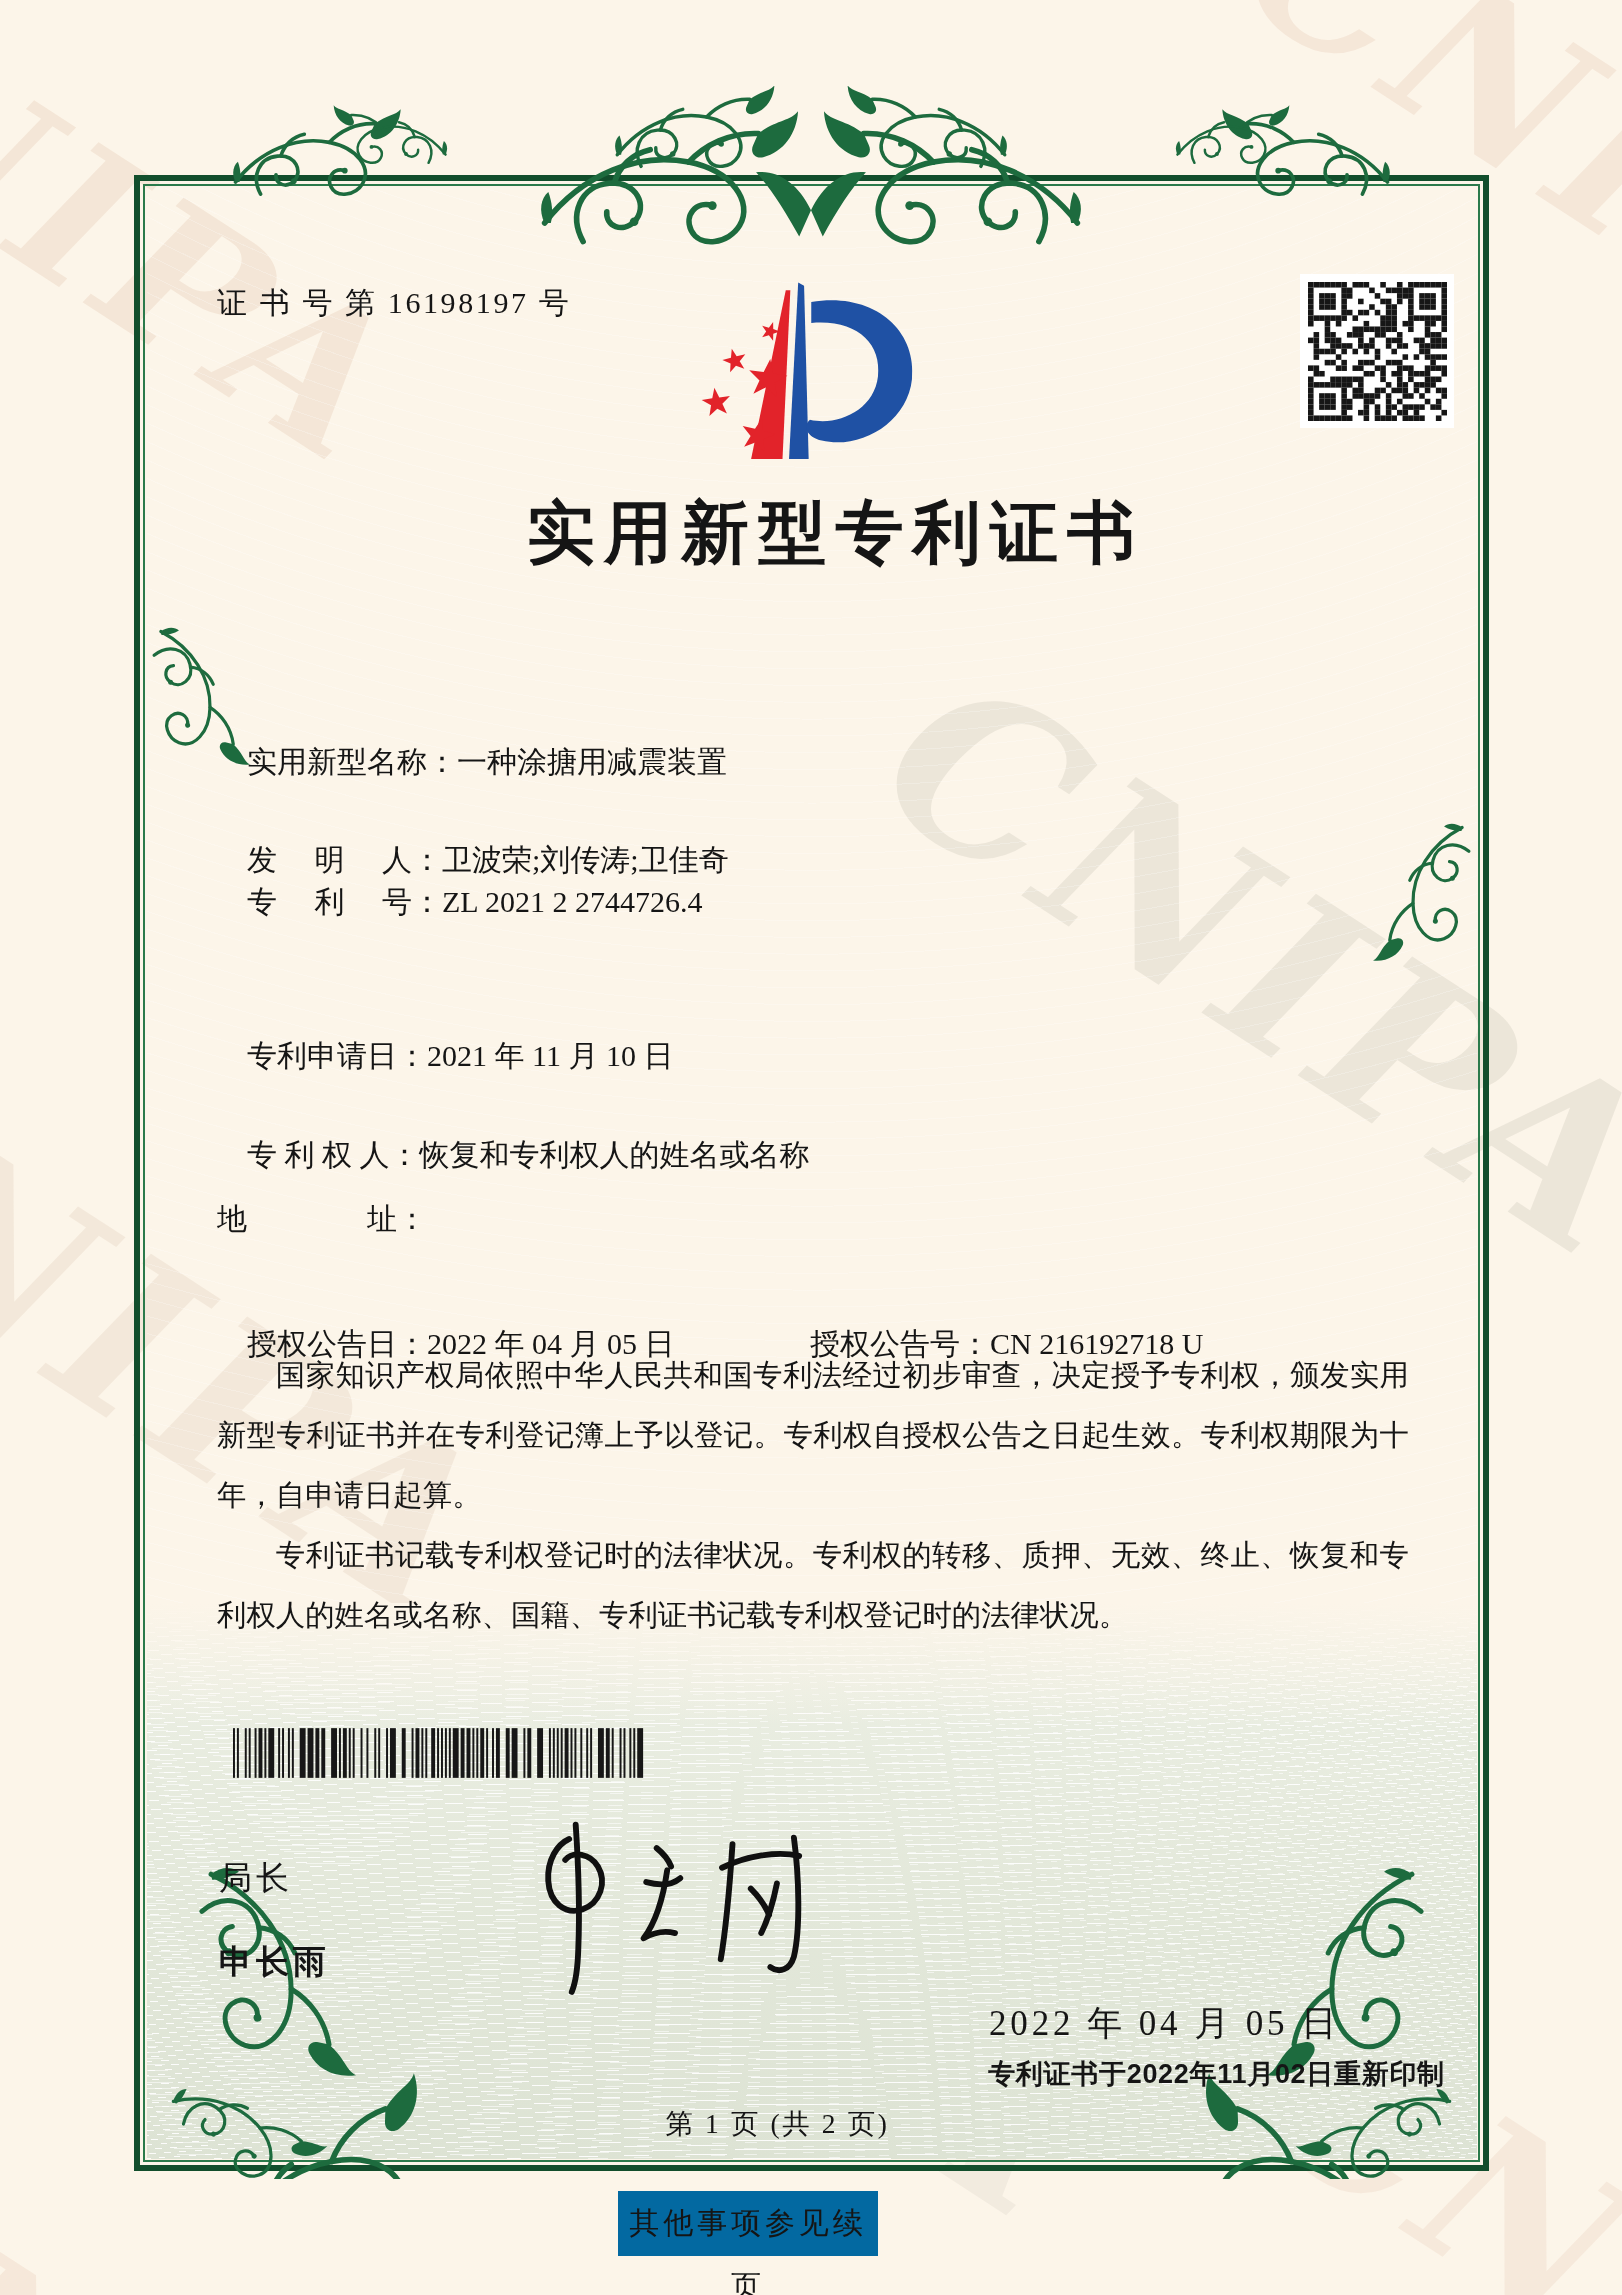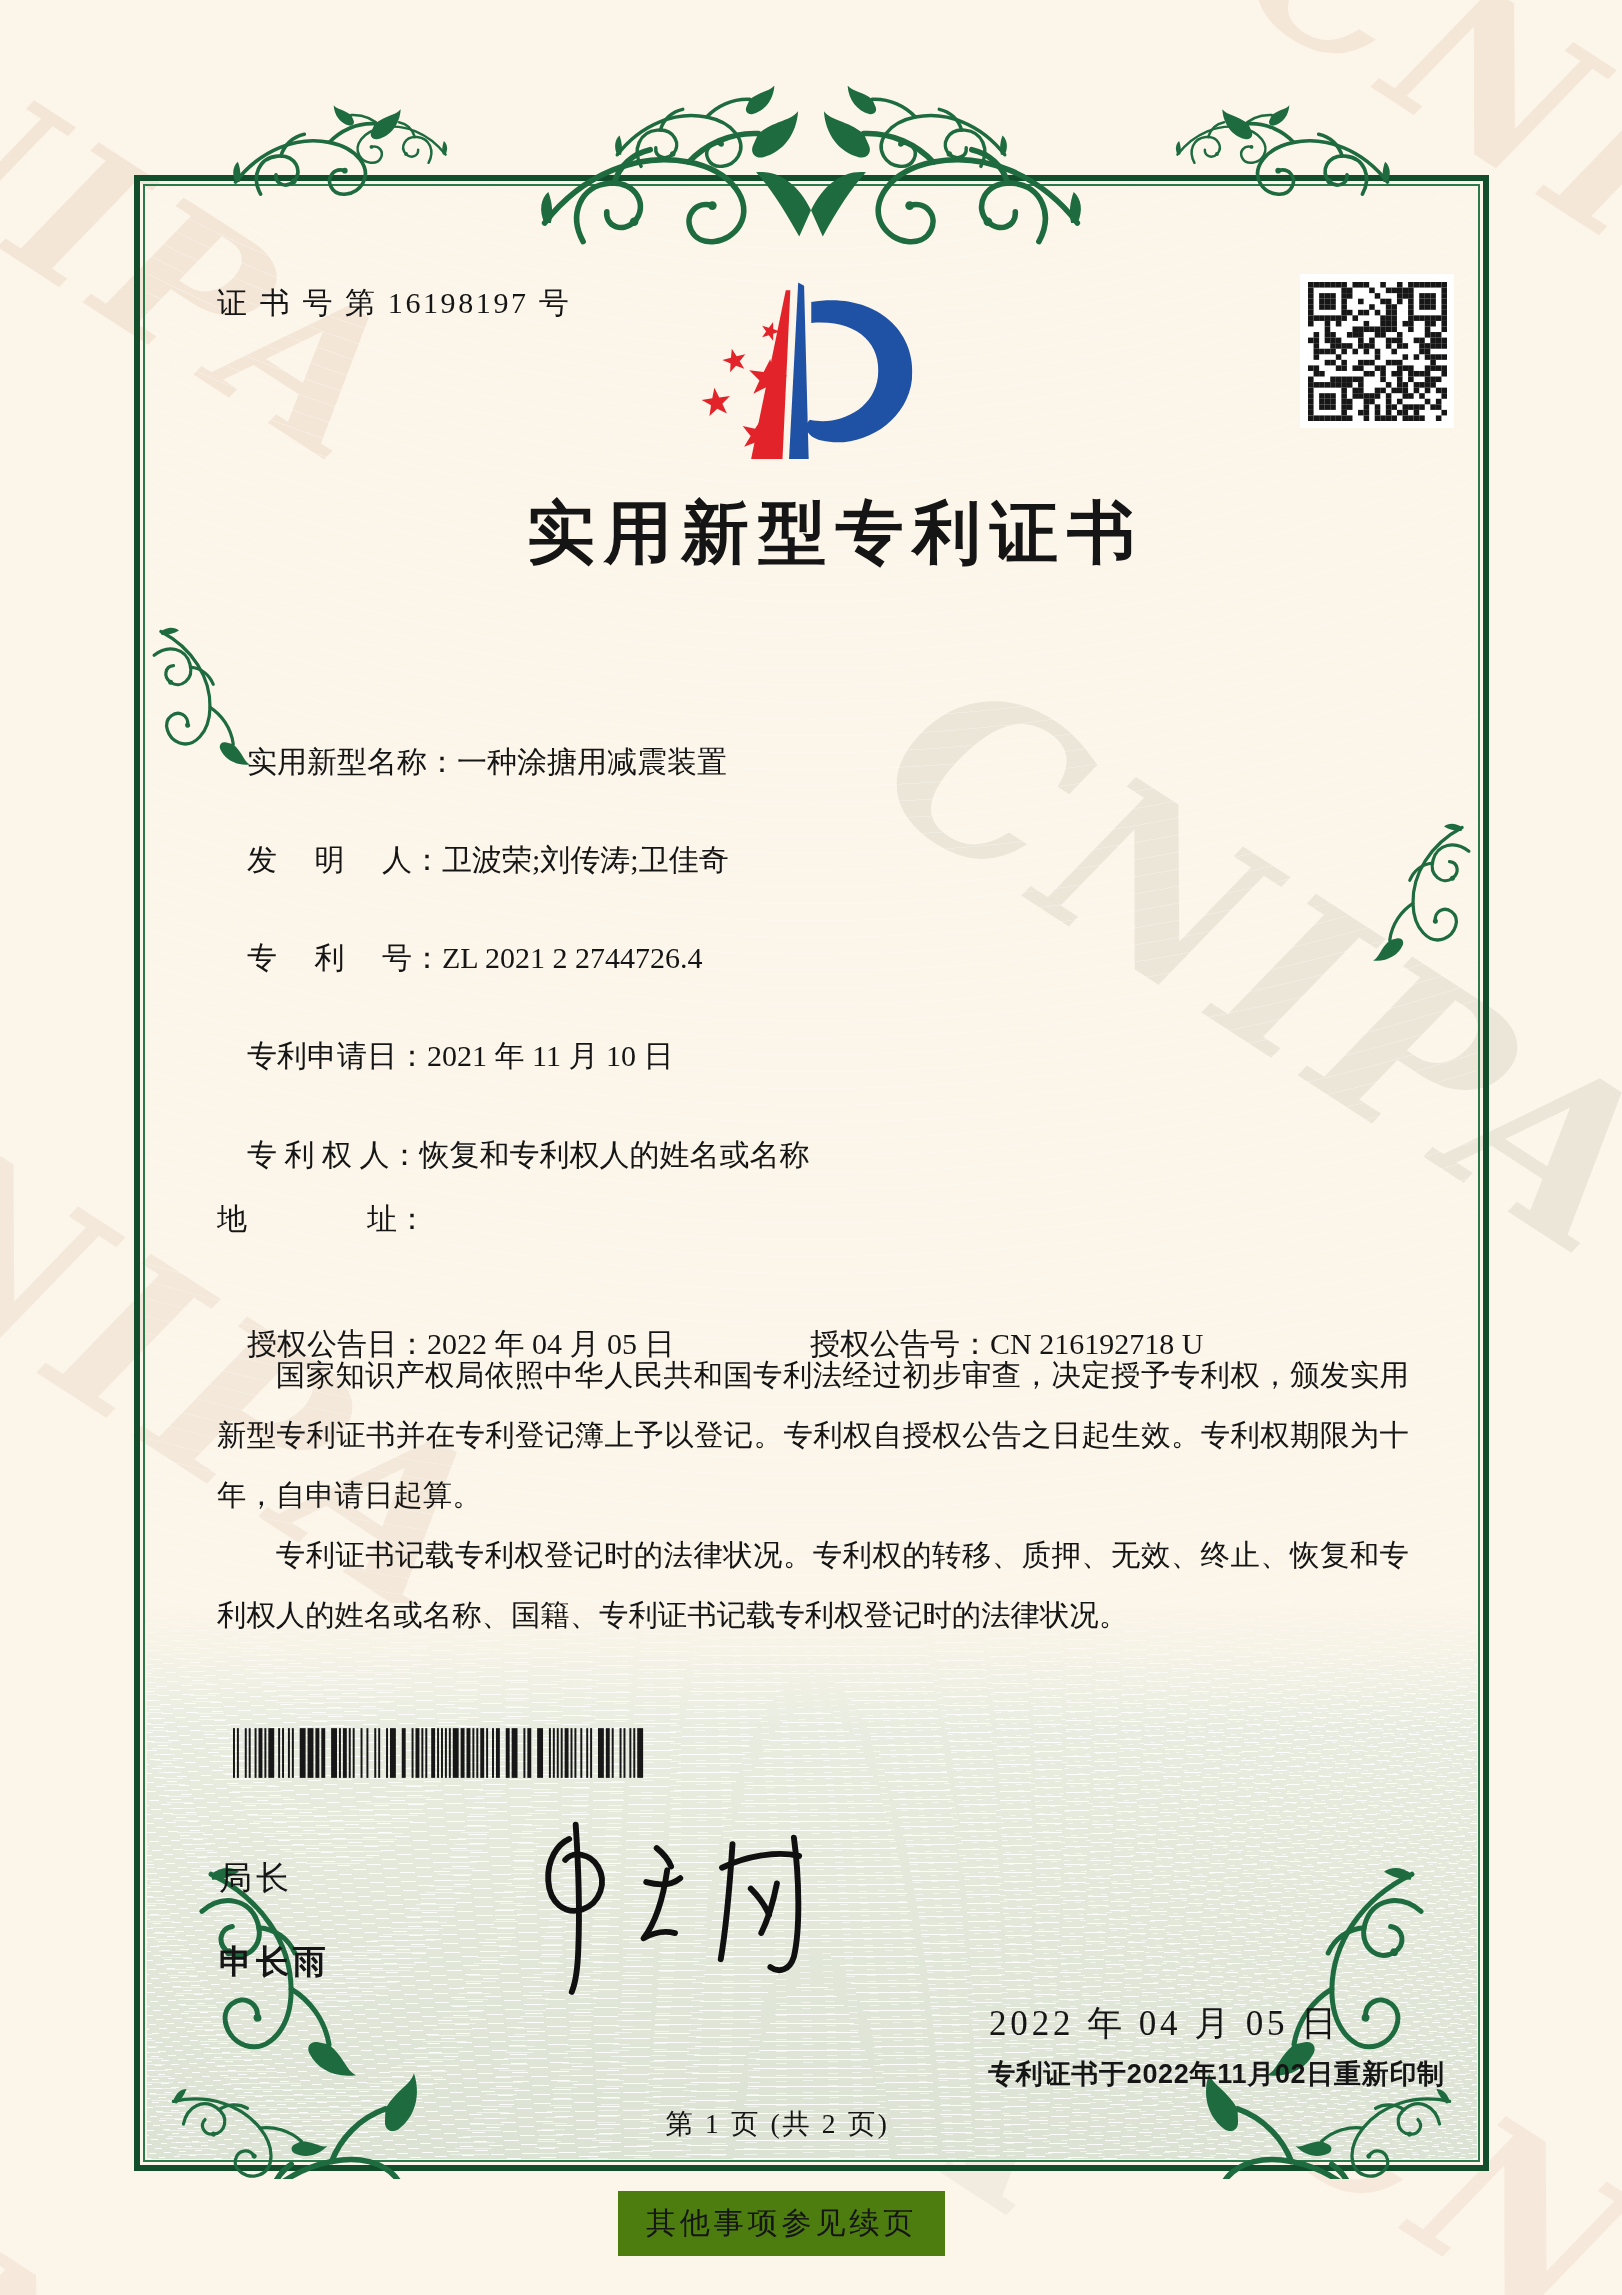--- a/index.html
+++ b/index.html
@@ -56,21 +56,21 @@
     background:#ffffff; padding:0; box-sizing:border-box;
   }
   .qr svg{position:absolute; left:7.9px; top:7.9px;}
   .doc-title{
     position:absolute; left:0; right:0; top:488px; text-align:center;
     font-size:68px; font-weight:bold; letter-spacing:9.2px;margin-left:48px;
   }
   
   .field-row{position:absolute; left:217px; font-size:30px; white-space:pre;}
   .field-row .lbl{white-space:pre;}
-  .row-0{top:708px;} .row-1{top:806px;} .row-2{top:904px;text-align:right;}
+  .row-0{top:708px;} .row-1{top:806px;} .row-2{top:848px;text-align:right;}
   .row-3{top:1002px;} .row-4{top:1101px;}
   .row-5{top:1199px; display:flex; white-space:normal;}
   .row-5 .val{display:inline-block; width:860px; line-height:43px; vertical-align:top;}
   .grant-row{position:absolute; left:217px; top:1290px; font-size:30px; white-space:pre;}
   .grant-right{position:absolute; left:780px; top:1290px; font-size:30px; white-space:pre;}
   
   .legal{
     position:absolute; left:217px; top:1345px; width:1192px;
     font-size:29.4px; line-height:60px; text-align:justify;
   }
@@ -95,22 +95,22 @@
   .reprint-note{
     position:absolute; left:968px; top:2056px; width:497px; text-align:center;
     font-size:27px; font-weight:700; letter-spacing:0.7px;
     font-family:"Liberation Sans","DejaVu Sans",sans-serif;
   }
   .page-indicator{
     position:absolute; left:0; right:0; top:2106px; text-align:center;
     font-size:27.5px; letter-spacing:2.6px; transform:translateX(-34px);
   }
   .continuation{
-    position:absolute; left:618px; top:2191px; width:327px; height:65px;
-    background:#4d7c0f; text-align:center;
+    position:absolute; left:618px; top:2191px; width:260px; height:65px;
+    background:#0369a1; text-align:center;
   }
   .continuation span{
     font-size:30px; line-height:63px; letter-spacing:3.9px;
   }
 </style>
 </head>
 <body>
 
 <div class="page">
 

